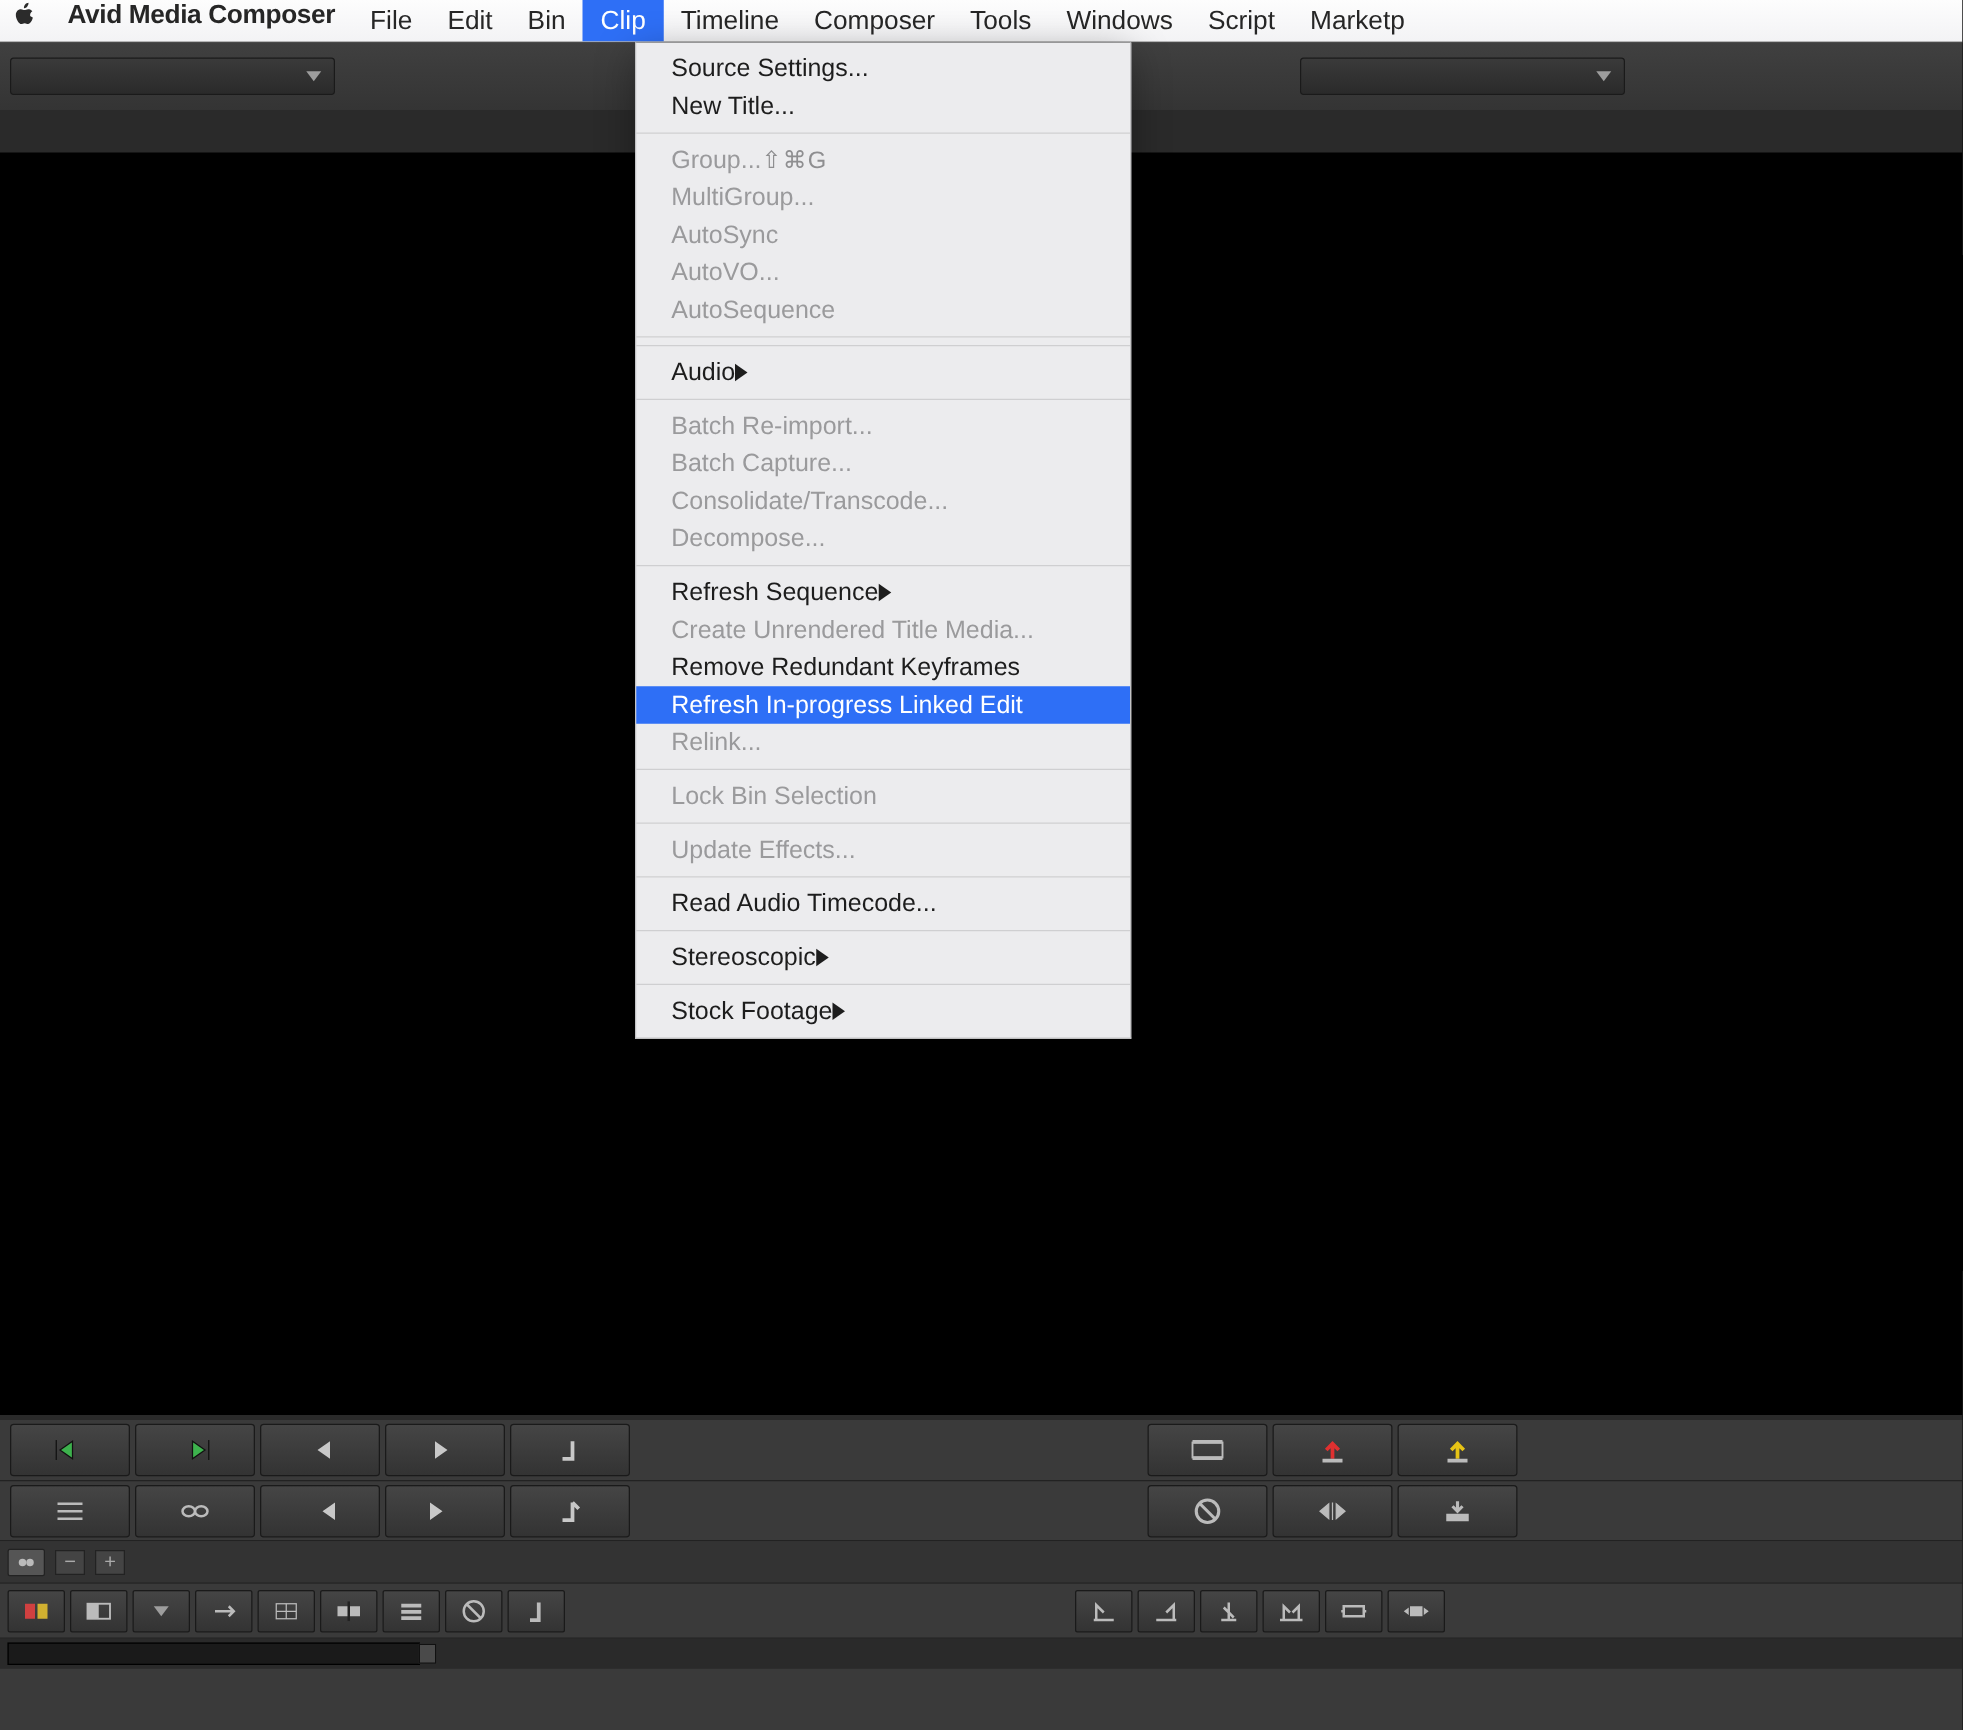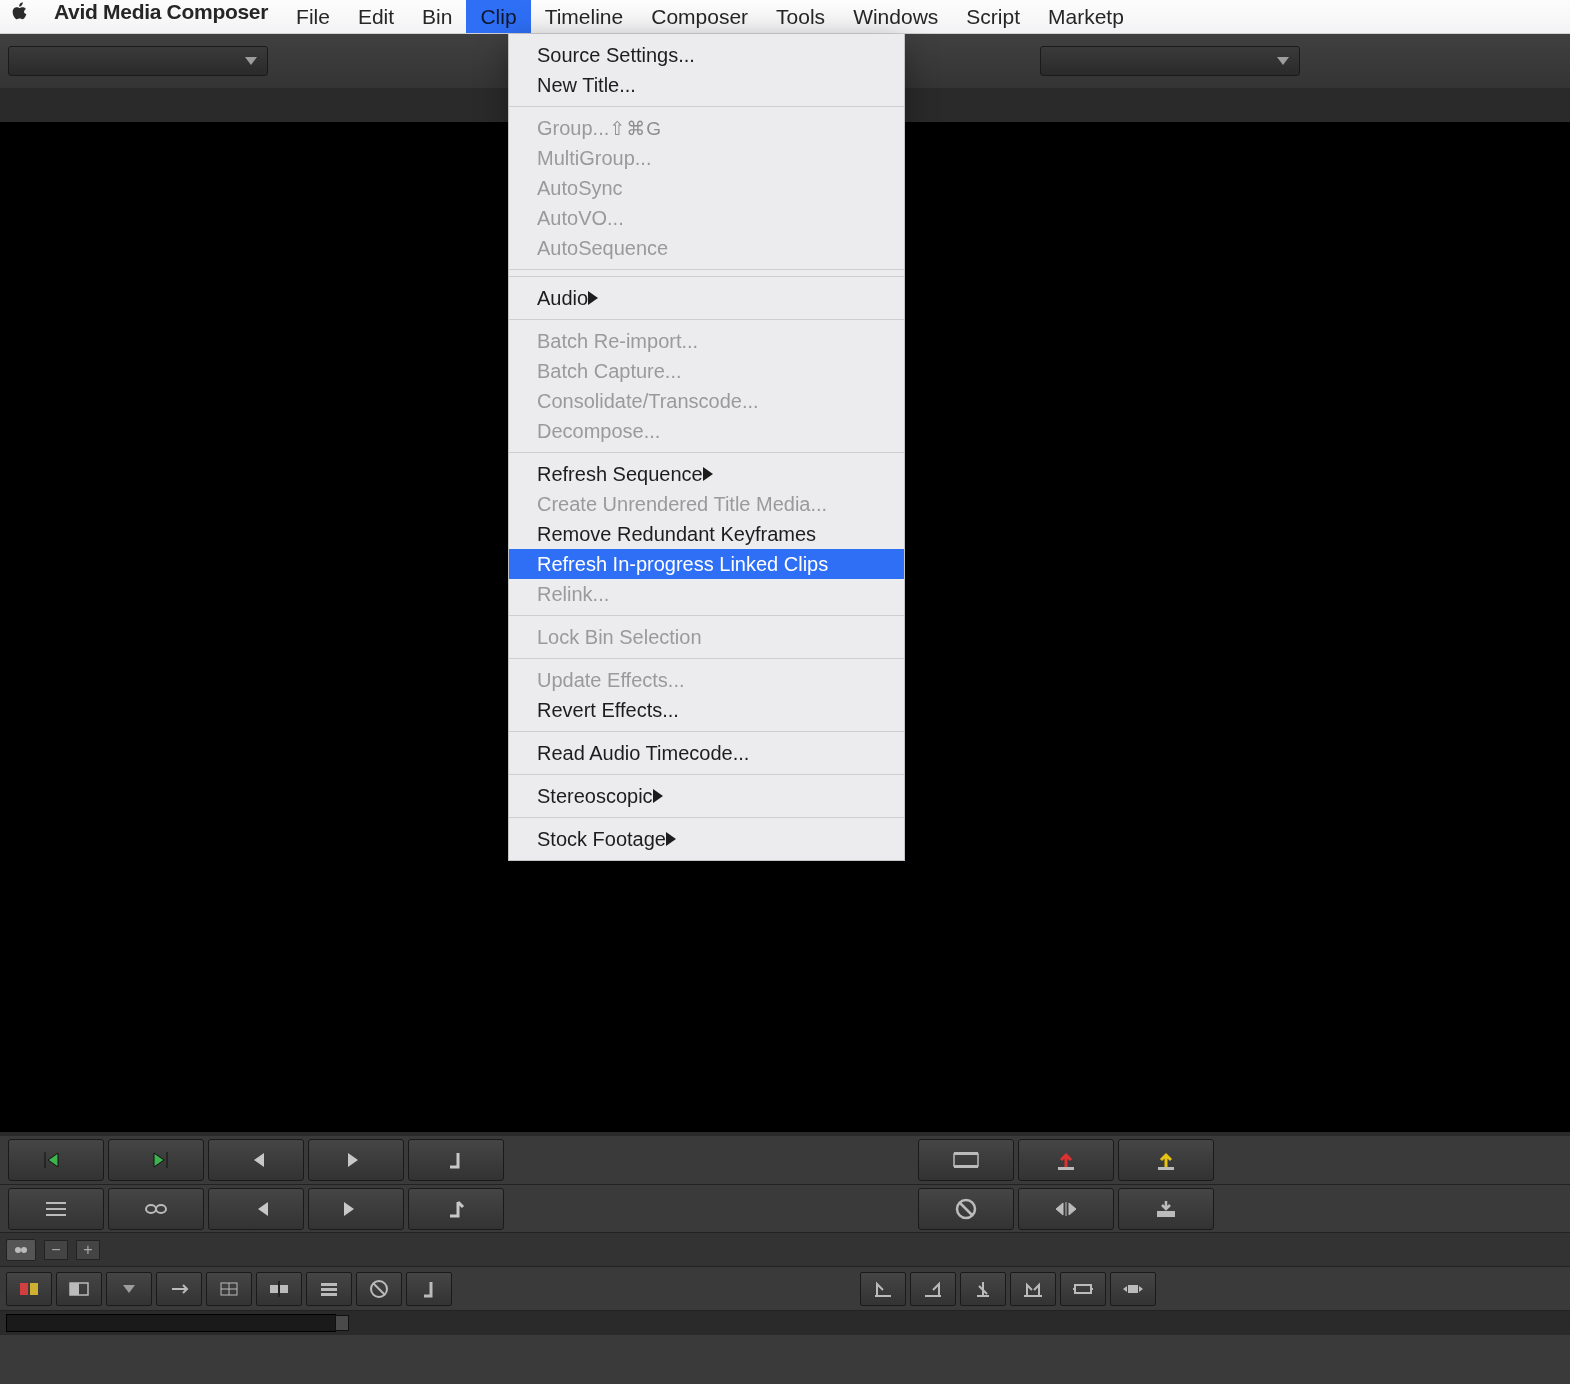--- a/index.html
+++ b/index.html
@@ -3,21 +3,21 @@
 <meta charset="utf-8">
 <style>
   * { margin: 0; padding: 0; box-sizing: border-box; font-family: -apple-system, "Helvetica Neue", Arial, sans-serif; }
   body { width: 1570px; height: 1384px; background: #2a2a2a; overflow: hidden; position: relative; }
 
   
   .menubar { width: 100%; height: 34px; background: linear-gradient(#fdfdfd,#f3f3f5); display: flex; align-items: flex-start; font-size: 21px; color: #262626; border-bottom: 1px solid #d2d2d4; }
   .apple { width: 40px; display:flex; align-items:center; justify-content:center; font-size:22px; }
   .menubar .app-name { font-weight: 700; padding: 0 14px; letter-spacing: -0.3px; }
   .menu-item { padding: 16px 14px; height: 100%; display: flex; align-items: center; cursor: default; }
-  .menu-item.active { background: #2e6ff6; color: #0f172a; }
+  .menu-item.active { background: #2e6ff6; color: #ffffff; }
 
   
   .dropdown { position: absolute; left: 508px; top: 34px; width: 397px; background: #ececee; border:1px solid #c3c3c5; border-top:none; box-shadow: 0 8px 30px rgba(0,0,0,.35); font-size: 20px; color:#1d1d1d; padding: 6px 0; }
   .dropdown .mi { padding: 4px 24px 4px 28px; display:flex; align-items:center; justify-content:flex-start; height:30px; }
   .dropdown .mi.enabled { color:#1d1d1d; }
   .dropdown .mi.disabled { color:#9a9a9c; }
   .dropdown .mi.highlight { background:#2e6ff6; color:#fff; }
   .dropdown .sep { height:1px; background:#cfcfd1; margin:6px 0; }
   .dropdown .shortcut { font-size: 19px; color:#8e8e90; letter-spacing: 1px;}
   .arrow-r { width:0;height:0;border-top:7px solid transparent;border-bottom:7px solid transparent;border-left:10px solid #1d1d1d; }
@@ -342,35 +342,32 @@
       <span>Refresh Sequence</span>
       <span class="arrow-r"></span>
     </div>
     <div class="mi disabled">
       <span>Create Unrendered Title Media...</span>
     </div>
     <div class="mi enabled">
       <span>Remove Redundant Keyframes</span>
     </div>
     <div class="mi enabled highlight">
-      <span>Refresh In-progress Linked Clips</span>
+      <span>Refresh In-progress Linked Edit</span>
     </div>
     <div class="mi disabled">
       <span>Relink...</span>
     </div>
     <div class="sep"></div>
     <div class="mi disabled">
       <span>Lock Bin Selection</span>
     </div>
     <div class="sep"></div>
     <div class="mi disabled">
       <span>Update Effects...</span>
-    </div>
-    <div class="mi enabled">
-      <span>Revert Effects...</span>
     </div>
     <div class="sep"></div>
     <div class="mi enabled">
       <span>Read Audio Timecode...</span>
     </div>
     <div class="sep"></div>
     <div class="mi enabled">
       <span>Stereoscopic</span>
       <span class="arrow-r"></span>
     </div>

